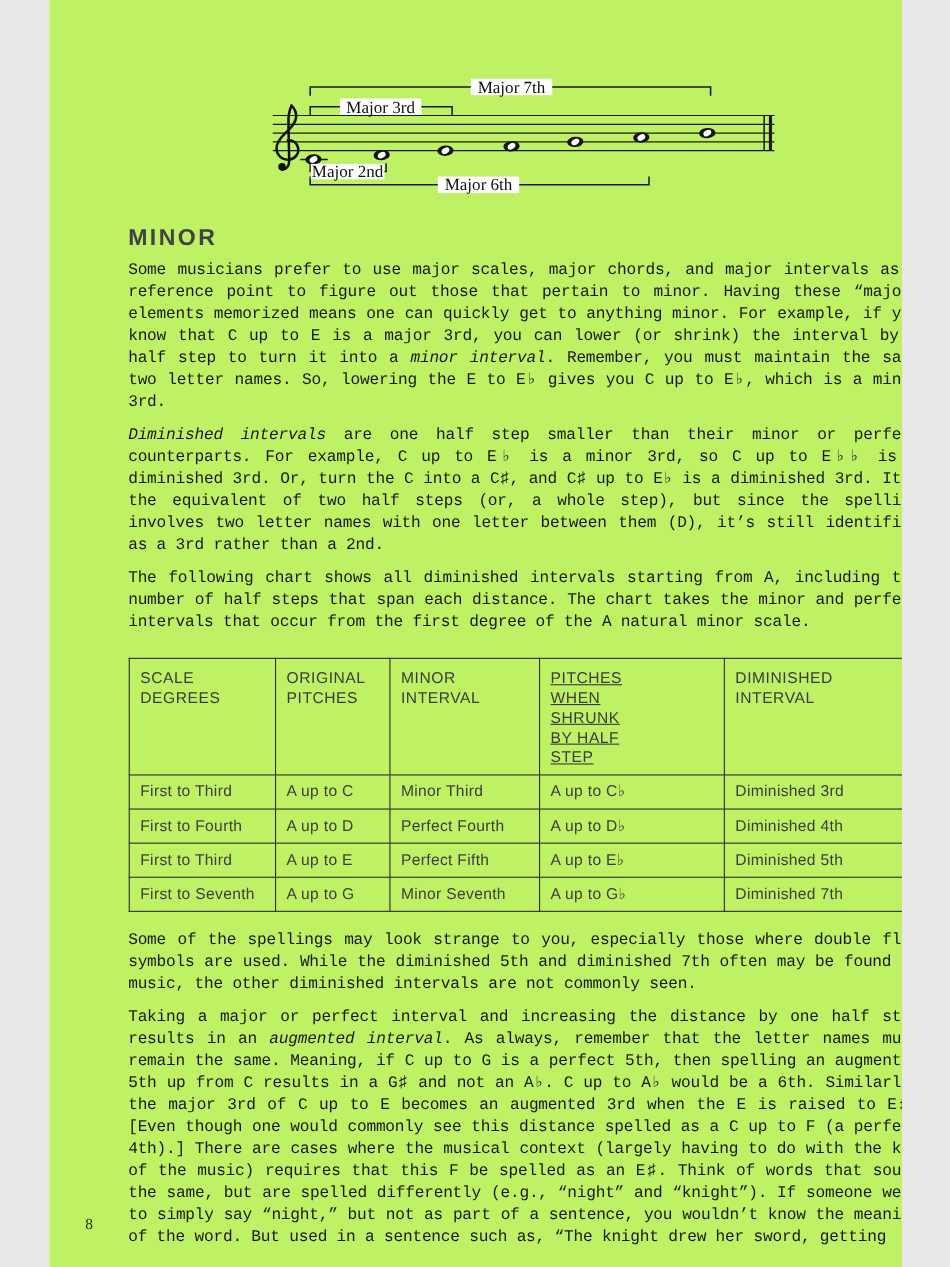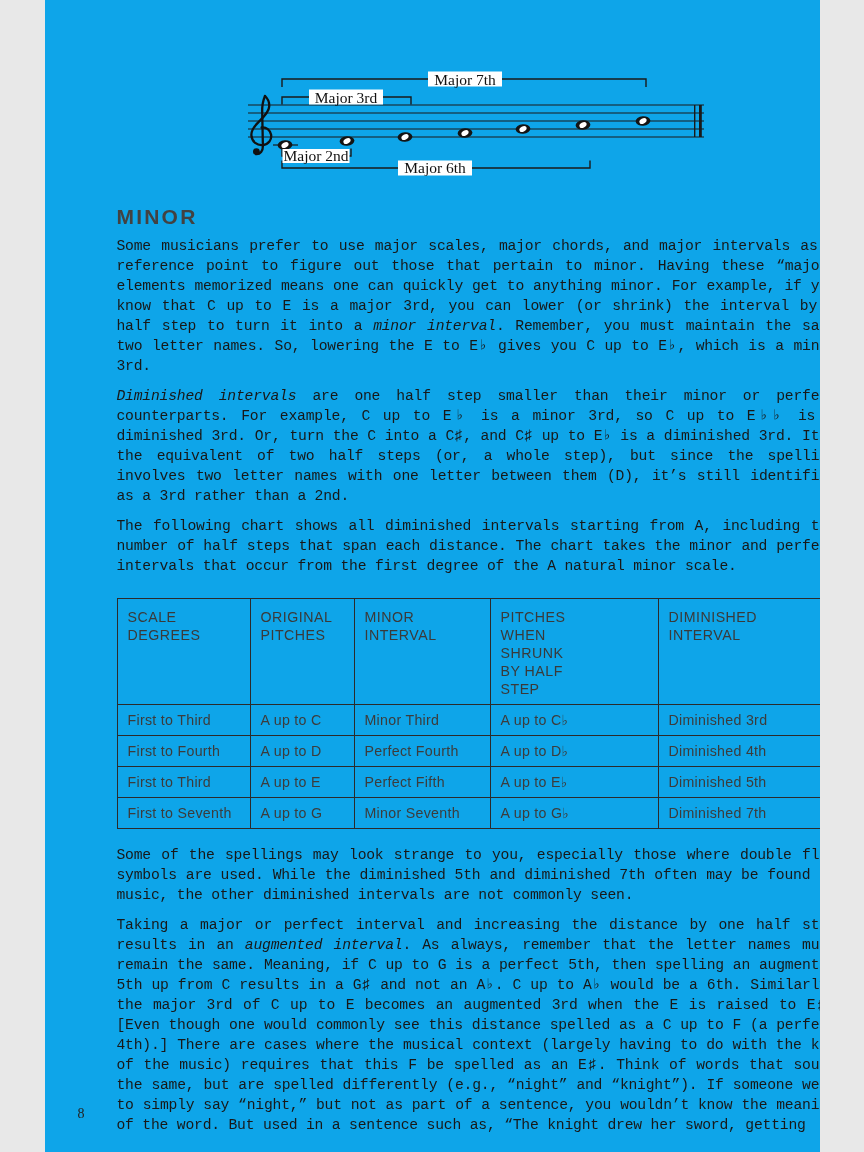--- a/index.html
+++ b/index.html
@@ -1,17 +1,17 @@
 <!DOCTYPE html>
 <html><head>
 <meta charset="utf-8">
 <style>
   html,body{margin:0;padding:0;background:#e8e8e8;}
   .page{
-    position:relative;width:775px;height:1152px;background:#0ea5e9;
+    position:relative;width:775px;height:1152px;background:#bef264;
     overflow:hidden;margin:0 auto;color:#1c1c1c;
   }
   .figure{position:relative;height:192px;}
   .figure svg{display:block;}
   .content{margin:0 72px;width:720px;}
   h2.section-heading{
     font-family:"Liberation Sans","DejaVu Sans",sans-serif;
     font-size:21px;font-weight:700;letter-spacing:2.2px;
     color:#424242;margin:13px 0 7px;line-height:24px;
   }
@@ -25,21 +25,21 @@
     font-family:"Liberation Sans","DejaVu Sans",sans-serif;
     color:#3c3c3c;margin:22px 0 16px;border:1.5px solid #2b2b2b;
   }
   table.intervals th,table.intervals td{border:1px solid #2b2b2b;box-sizing:border-box;}
   table.intervals th{
     font-size:14.2px;font-weight:400;letter-spacing:0.5px;text-align:left;
     vertical-align:top;padding:9px 10px 6px;line-height:18px;height:64px;color:#3a3a3a;
   }
   table.intervals th:nth-child(1){padding-right:74px;}
   table.intervals th:nth-child(3){padding-right:44px;}
-  table.intervals th:nth-child(4){padding-right:80px;}
+  table.intervals th:nth-child(4){padding-right:80px;text-decoration:underline;}
   table.intervals td{
     font-size:14.2px;letter-spacing:0.3px;padding:0 10px;height:31px;vertical-align:middle;
   }
   .pageno{
     position:absolute;left:33px;top:1106px;
     font-family:"Liberation Serif","DejaVu Serif",serif;font-size:14px;color:#222;
   }
   .figure text{
     font-family:"Liberation Serif","DejaVu Serif",serif;font-size:15.5px;fill:#111;
   }

